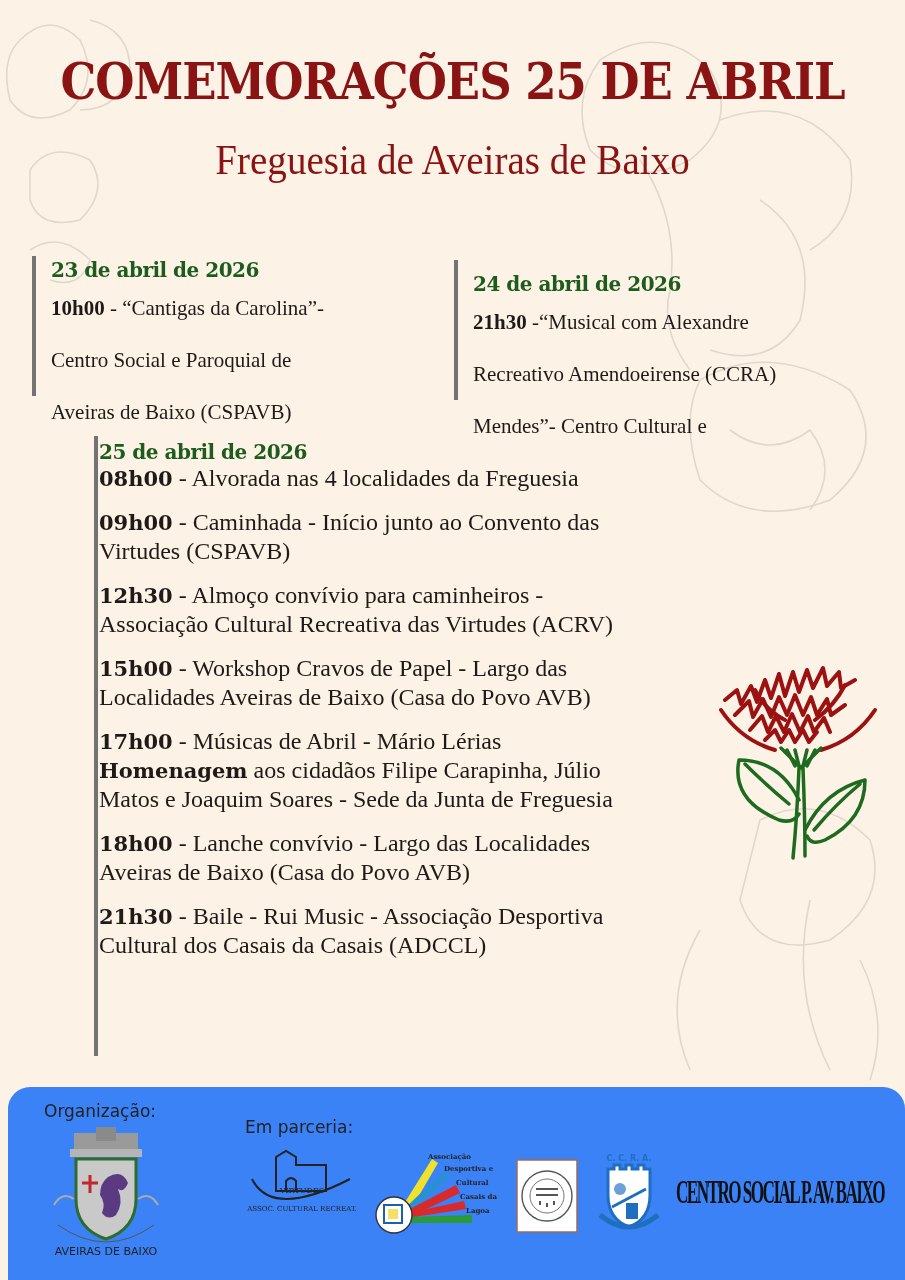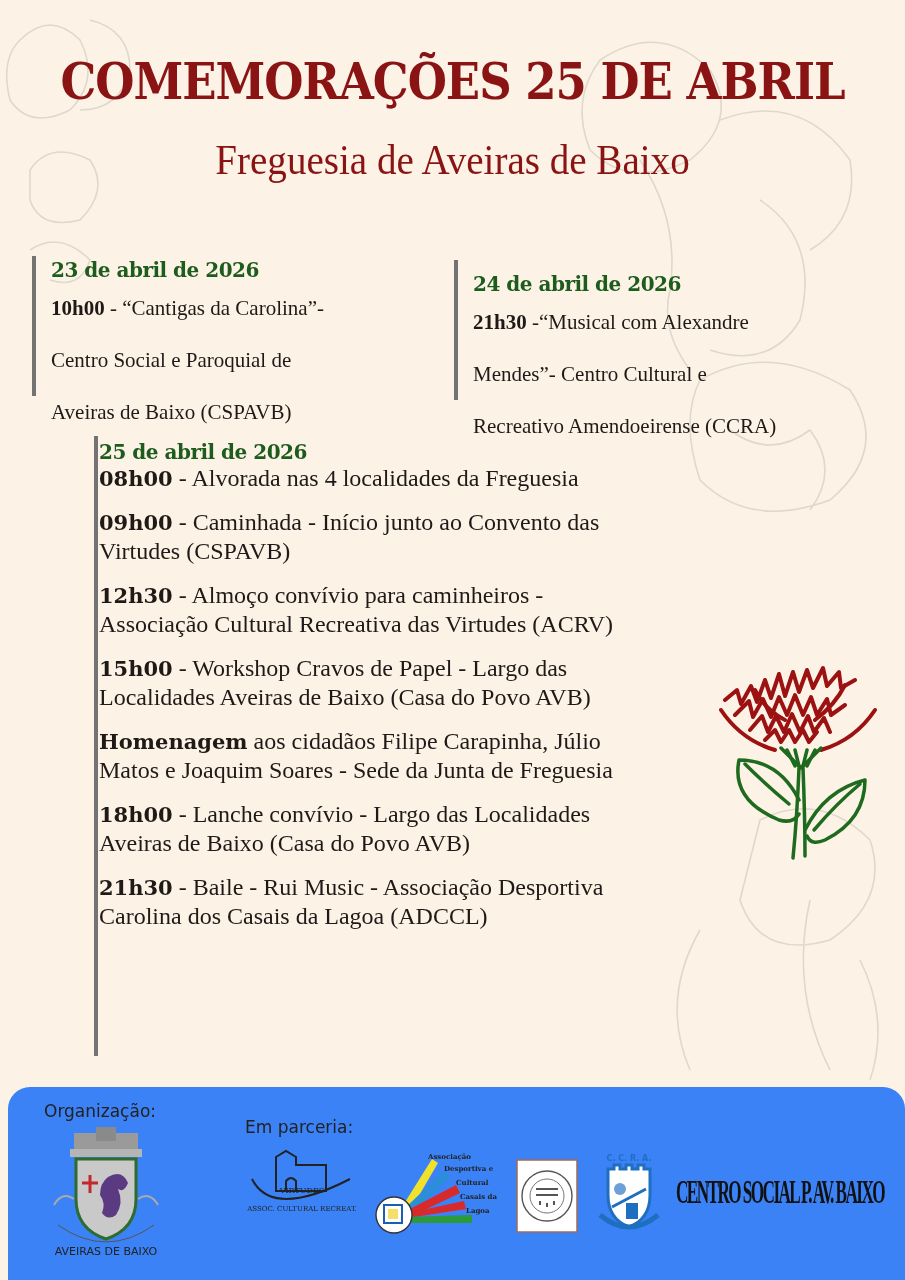--- a/index.html
+++ b/index.html
@@ -88,22 +88,22 @@
     </div>
     <div class="line">Centro Social e Paroquial de</div>
     <div class="line">Aveiras de Baixo (CSPAVB)</div>
   </div>
 
   <div class="block" id="b24">
     <div class="date">24 de abril de 2026</div>
     <div class="line">
       <span class="time">21h30</span><span> -</span><span>“Musical com Alexandre</span>
     </div>
+    <div class="line">Recreativo Amendoeirense (CCRA)</div>
     <div class="line">Mendes”- Centro Cultural e</div>
-    <div class="line">Recreativo Amendoeirense (CCRA)</div>
   </div>
 
   <div class="block" id="b25">
     <div class="date">25 de abril de 2026</div>
 
     <div class="ev">
       <div><span class="time">08h00</span><span> - Alvorada nas 4 localidades da Freguesia</span></div>
     </div>
     <div class="ev">
       <div><span class="time">09h00</span><span> - Caminhada - Início junto ao Convento das</span></div>
@@ -111,30 +111,31 @@
     </div>
     <div class="ev">
       <div><span class="time">12h30</span><span> - Almoço convívio para caminheiros -</span></div>
       <div>Associação Cultural Recreativa das Virtudes (ACRV)</div>
     </div>
     <div class="ev">
       <div><span class="time">15h00</span><span> - Workshop Cravos de Papel - Largo das</span></div>
       <div>Localidades Aveiras de Baixo (Casa do Povo AVB)</div>
     </div>
     <div class="ev">
+      <div><span class="time">17h00</span><span> - Músicas de Abril - Mário Lérias</span></div>
       <div><span class="time">Homenagem</span><span> aos cidadãos Filipe Carapinha, Júlio</span></div>
       <div>Matos e Joaquim Soares - Sede da Junta de Freguesia</div>
     </div>
     <div class="ev">
       <div><span class="time">18h00</span><span> - Lanche convívio - Largo das Localidades</span></div>
       <div>Aveiras de Baixo (Casa do Povo AVB)</div>
     </div>
     <div class="ev">
       <div><span class="time">21h30</span><span> - Baile - Rui Music - Associação Desportiva</span></div>
-      <div>Carolina dos Casais da Lagoa (ADCCL)</div>
+      <div>Cultural dos Casais da Casais (ADCCL)</div>
     </div>
   </div>
 
   <svg class="flower" viewBox="0 0 180 220">
     <g fill="none" stroke="#9c1111" stroke-width="4" stroke-linejoin="round" stroke-linecap="round">
       <path d="M10 60 l12 -10 l4 14 l10 -18 l6 16 l8 -22 l6 18 l8 -24 l6 22 l8 -24 l6 20 l8 -22 l6 18 l10 -20 l4 18 l12 -14 l2 16 l14 -8"></path>
       <path d="M20 75 l14 -14 l4 16 l10 -18 l8 18 l8 -20 l8 18 l8 -20 l8 20 l8 -18 l6 18 l10 -16 l4 16 l14 -10"></path>
       <path d="M35 90 l12 -14 l6 16 l8 -16 l8 16 l8 -18 l8 18 l8 -16 l6 16 l10 -14 l6 14"></path>
       <path d="M50 100 l10 -10 l6 12 l8 -12 l6 12 l8 -12 l6 12 l8 -10"></path>
       <path d="M6 70 q20 30 54 40 M160 70 q-20 30 -54 40"></path>

